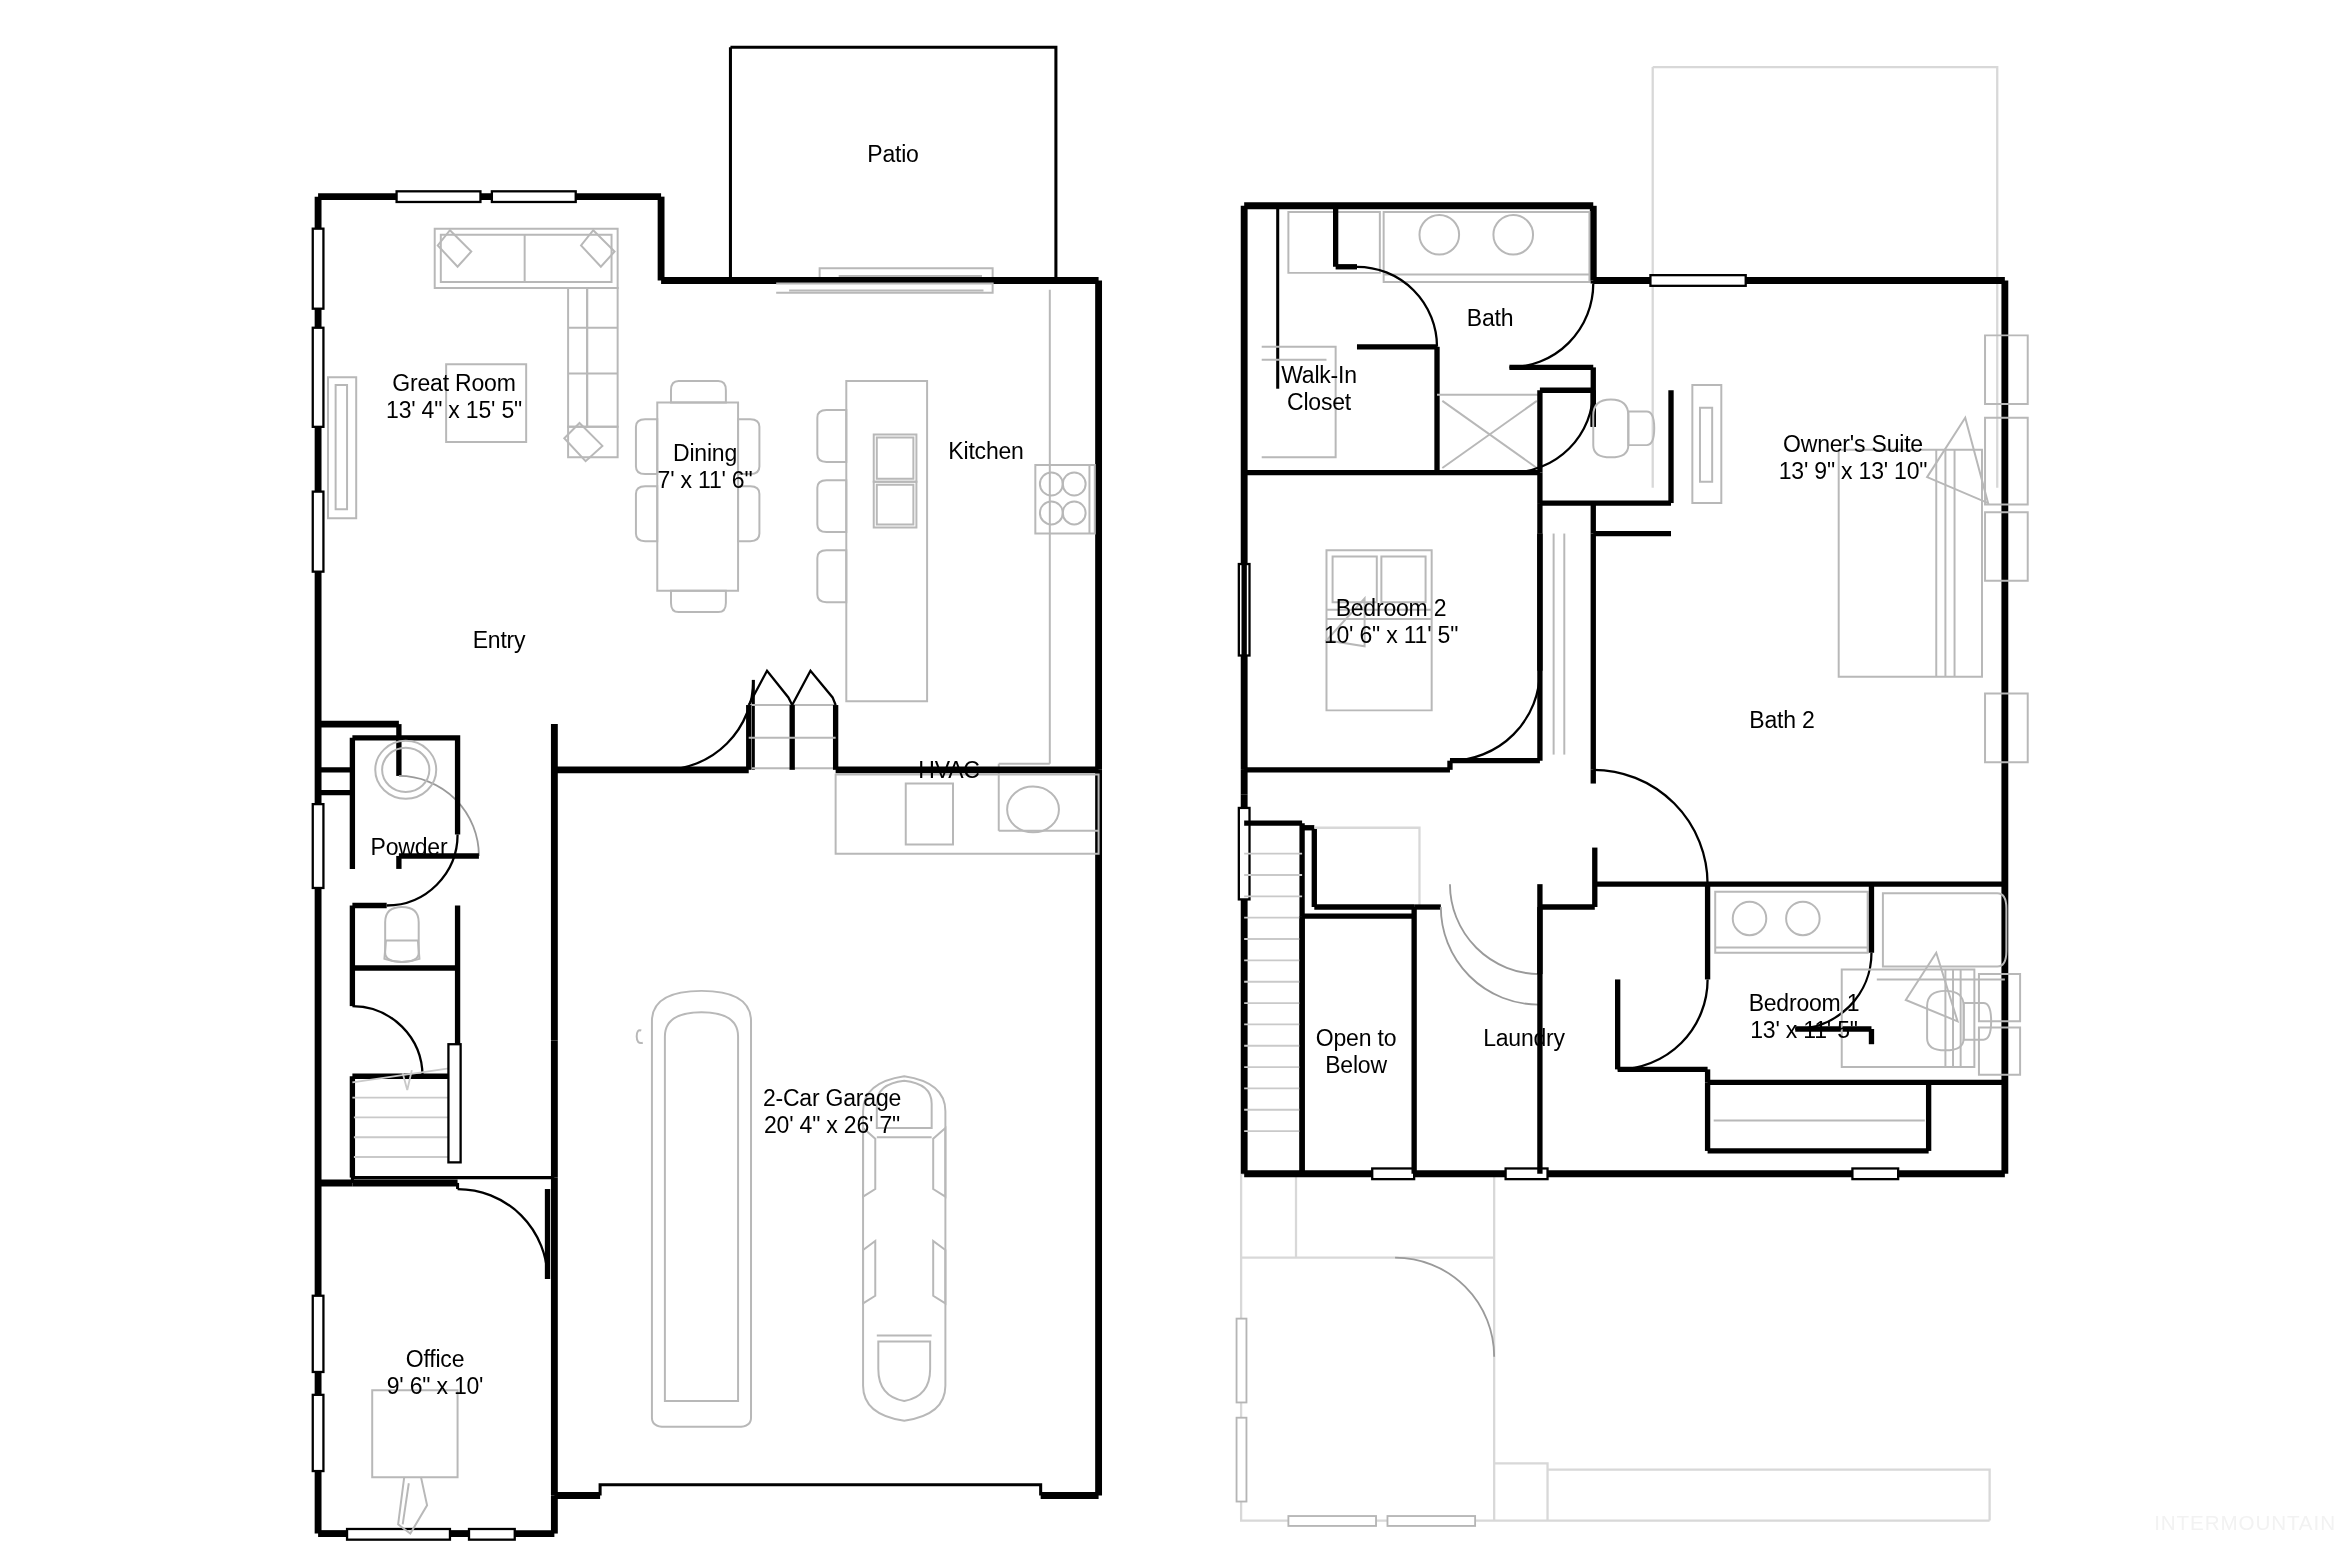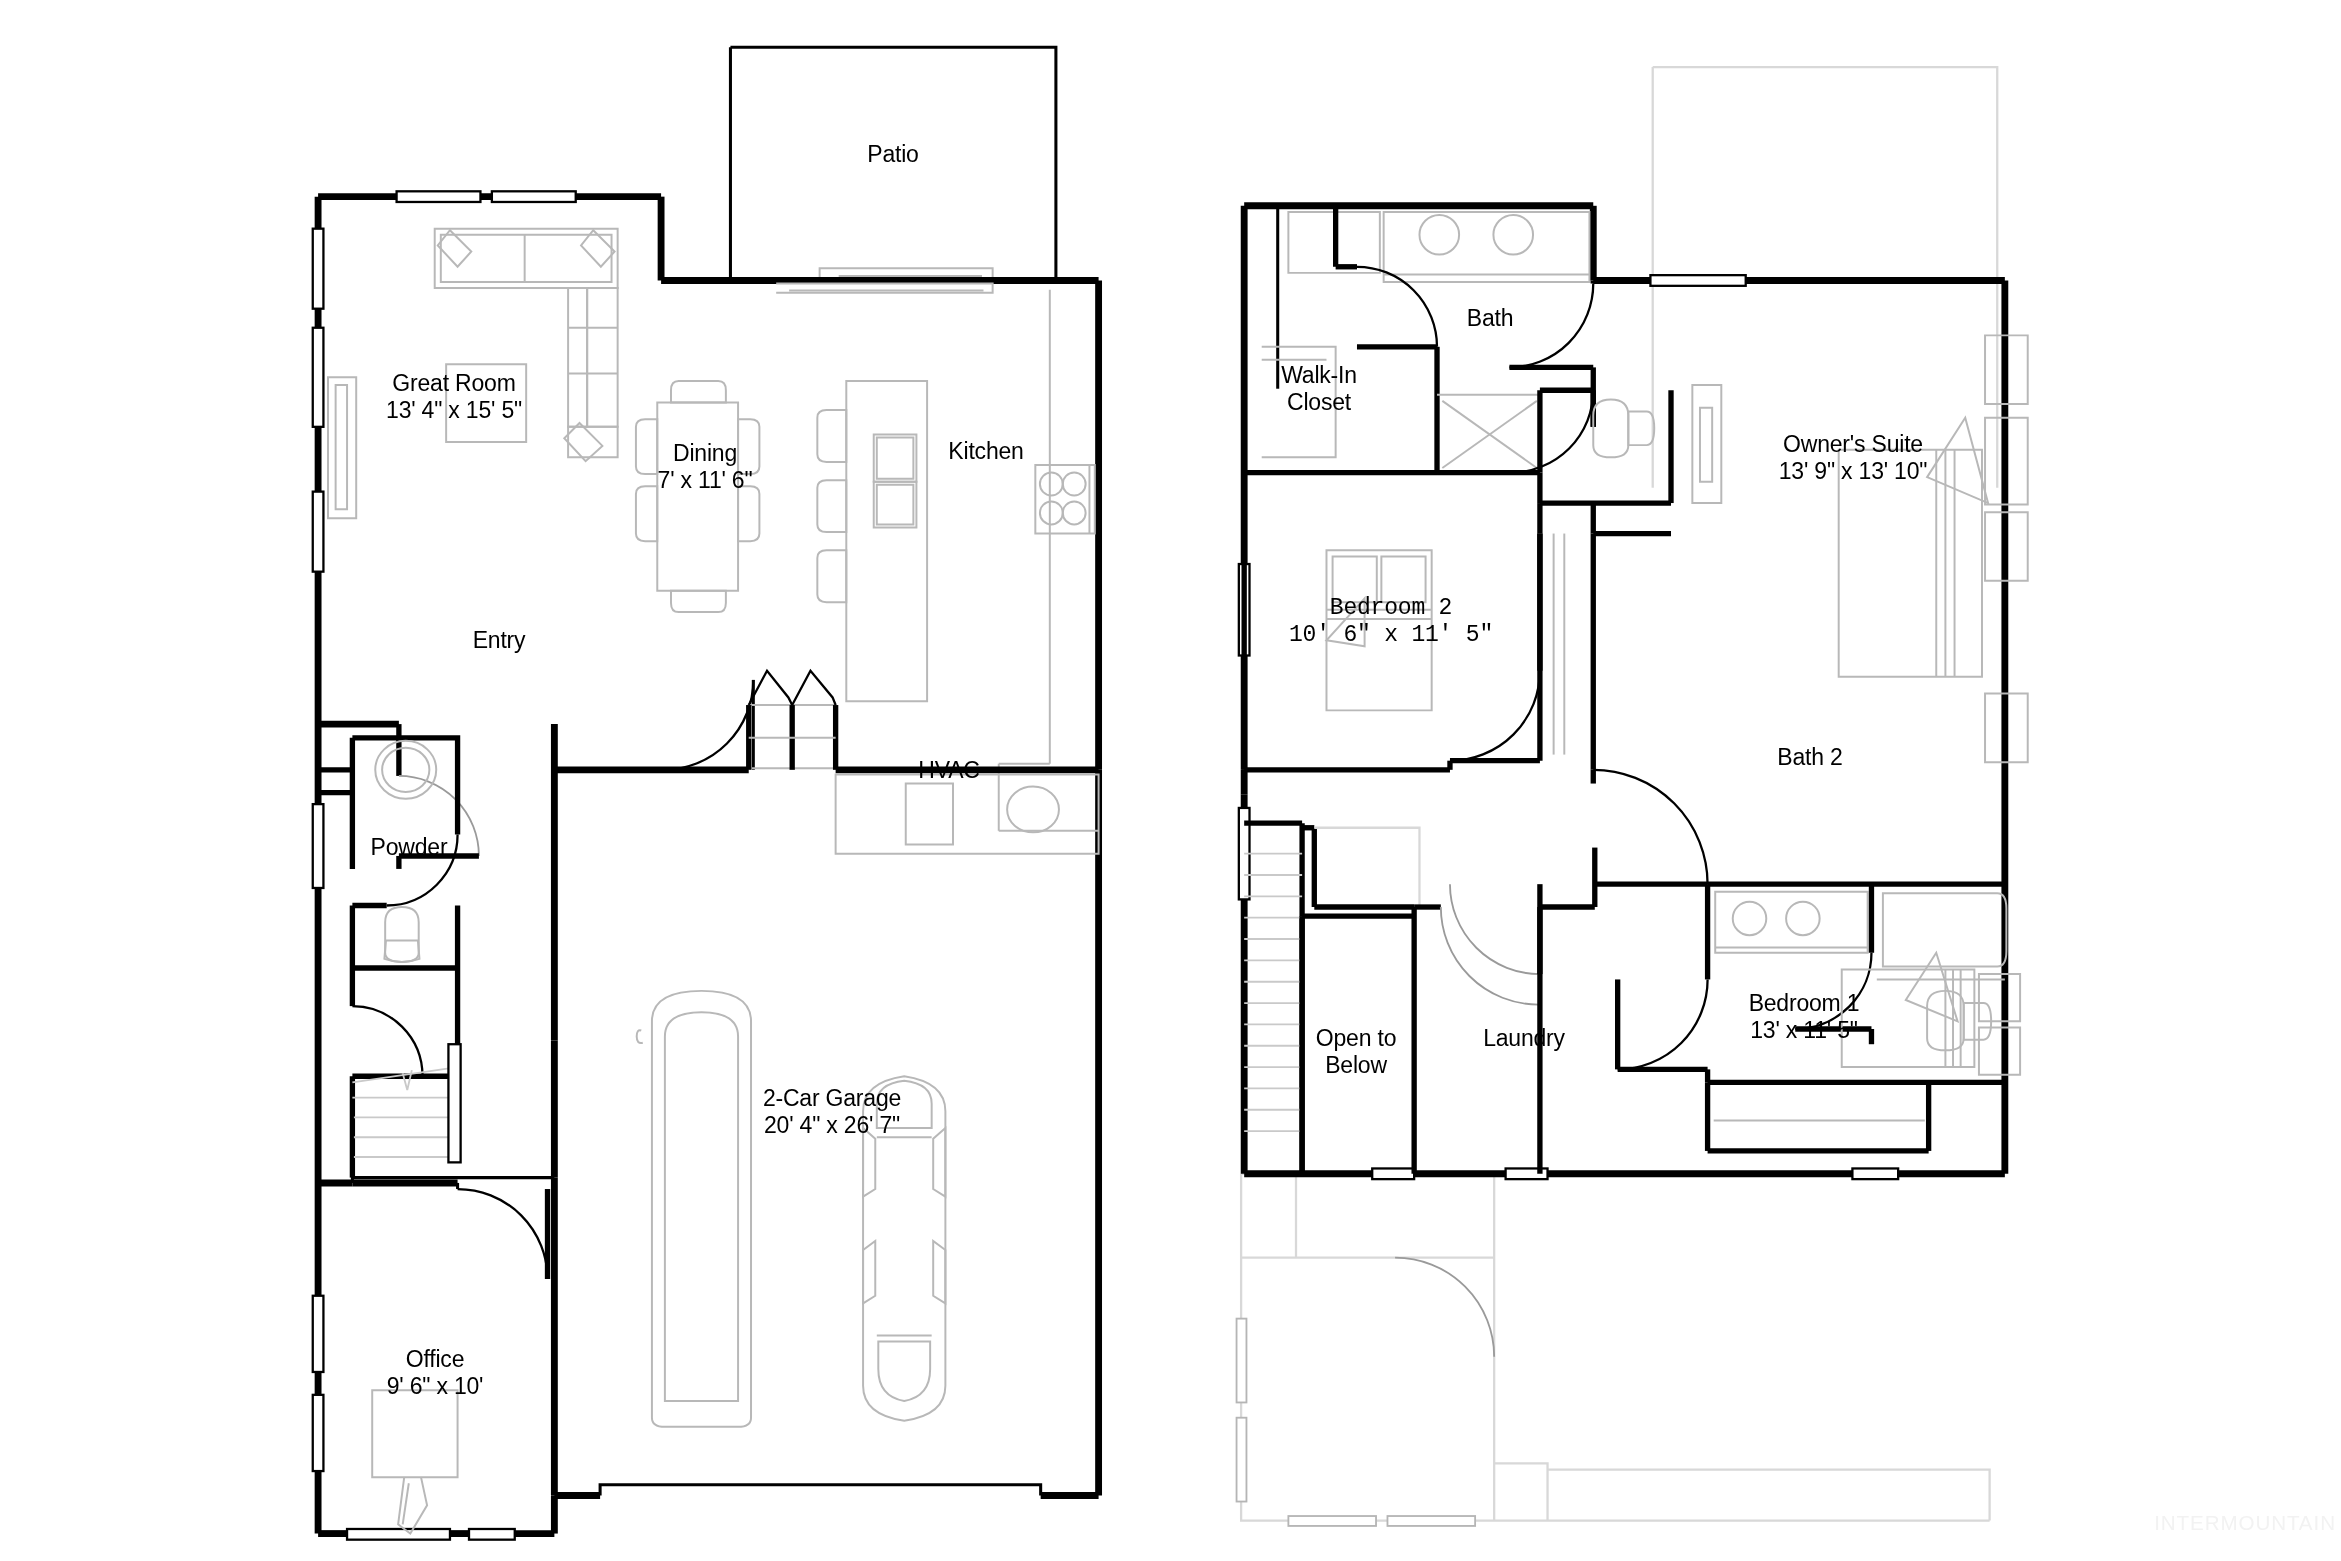--- a/index.html
+++ b/index.html
@@ -555,26 +555,26 @@
   <div class="lbl" style="left:1319px; top:362px;">
     <span class="l1">Walk-In</span>
     <span class="l2">Closet</span>
   </div>
 
   <div class="lbl" style="left:1853px; top:431px;">
     <span class="l1">Owner's Suite</span>
     <span class="l2">13' 9" x 13' 10"</span>
   </div>
 
-  <div class="lbl" style="left:1391px; top:595px;font-family:Liberation Mono, monospace;">
+  <div class="lbl" style="left:1391px; top:595px;">
     <span class="l1">Bedroom 2</span>
     <span class="l2">10' 6" x 11' 5"</span>
   </div>
 
-  <div class="lbl one" style="left:1782px; top:744px;margin-left:28px;">
+  <div class="lbl one" style="left:1782px; top:707px;">
     <span class="l1">Bath 2</span>
   </div>
 
   <div class="lbl" style="left:1356px; top:1025px;">
     <span class="l1">Open to</span>
     <span class="l2">Below</span>
   </div>
 
   <div class="lbl one" style="left:1476px; top:1025px;margin-left:48px;">
     <span class="l1">Laundry</span>

